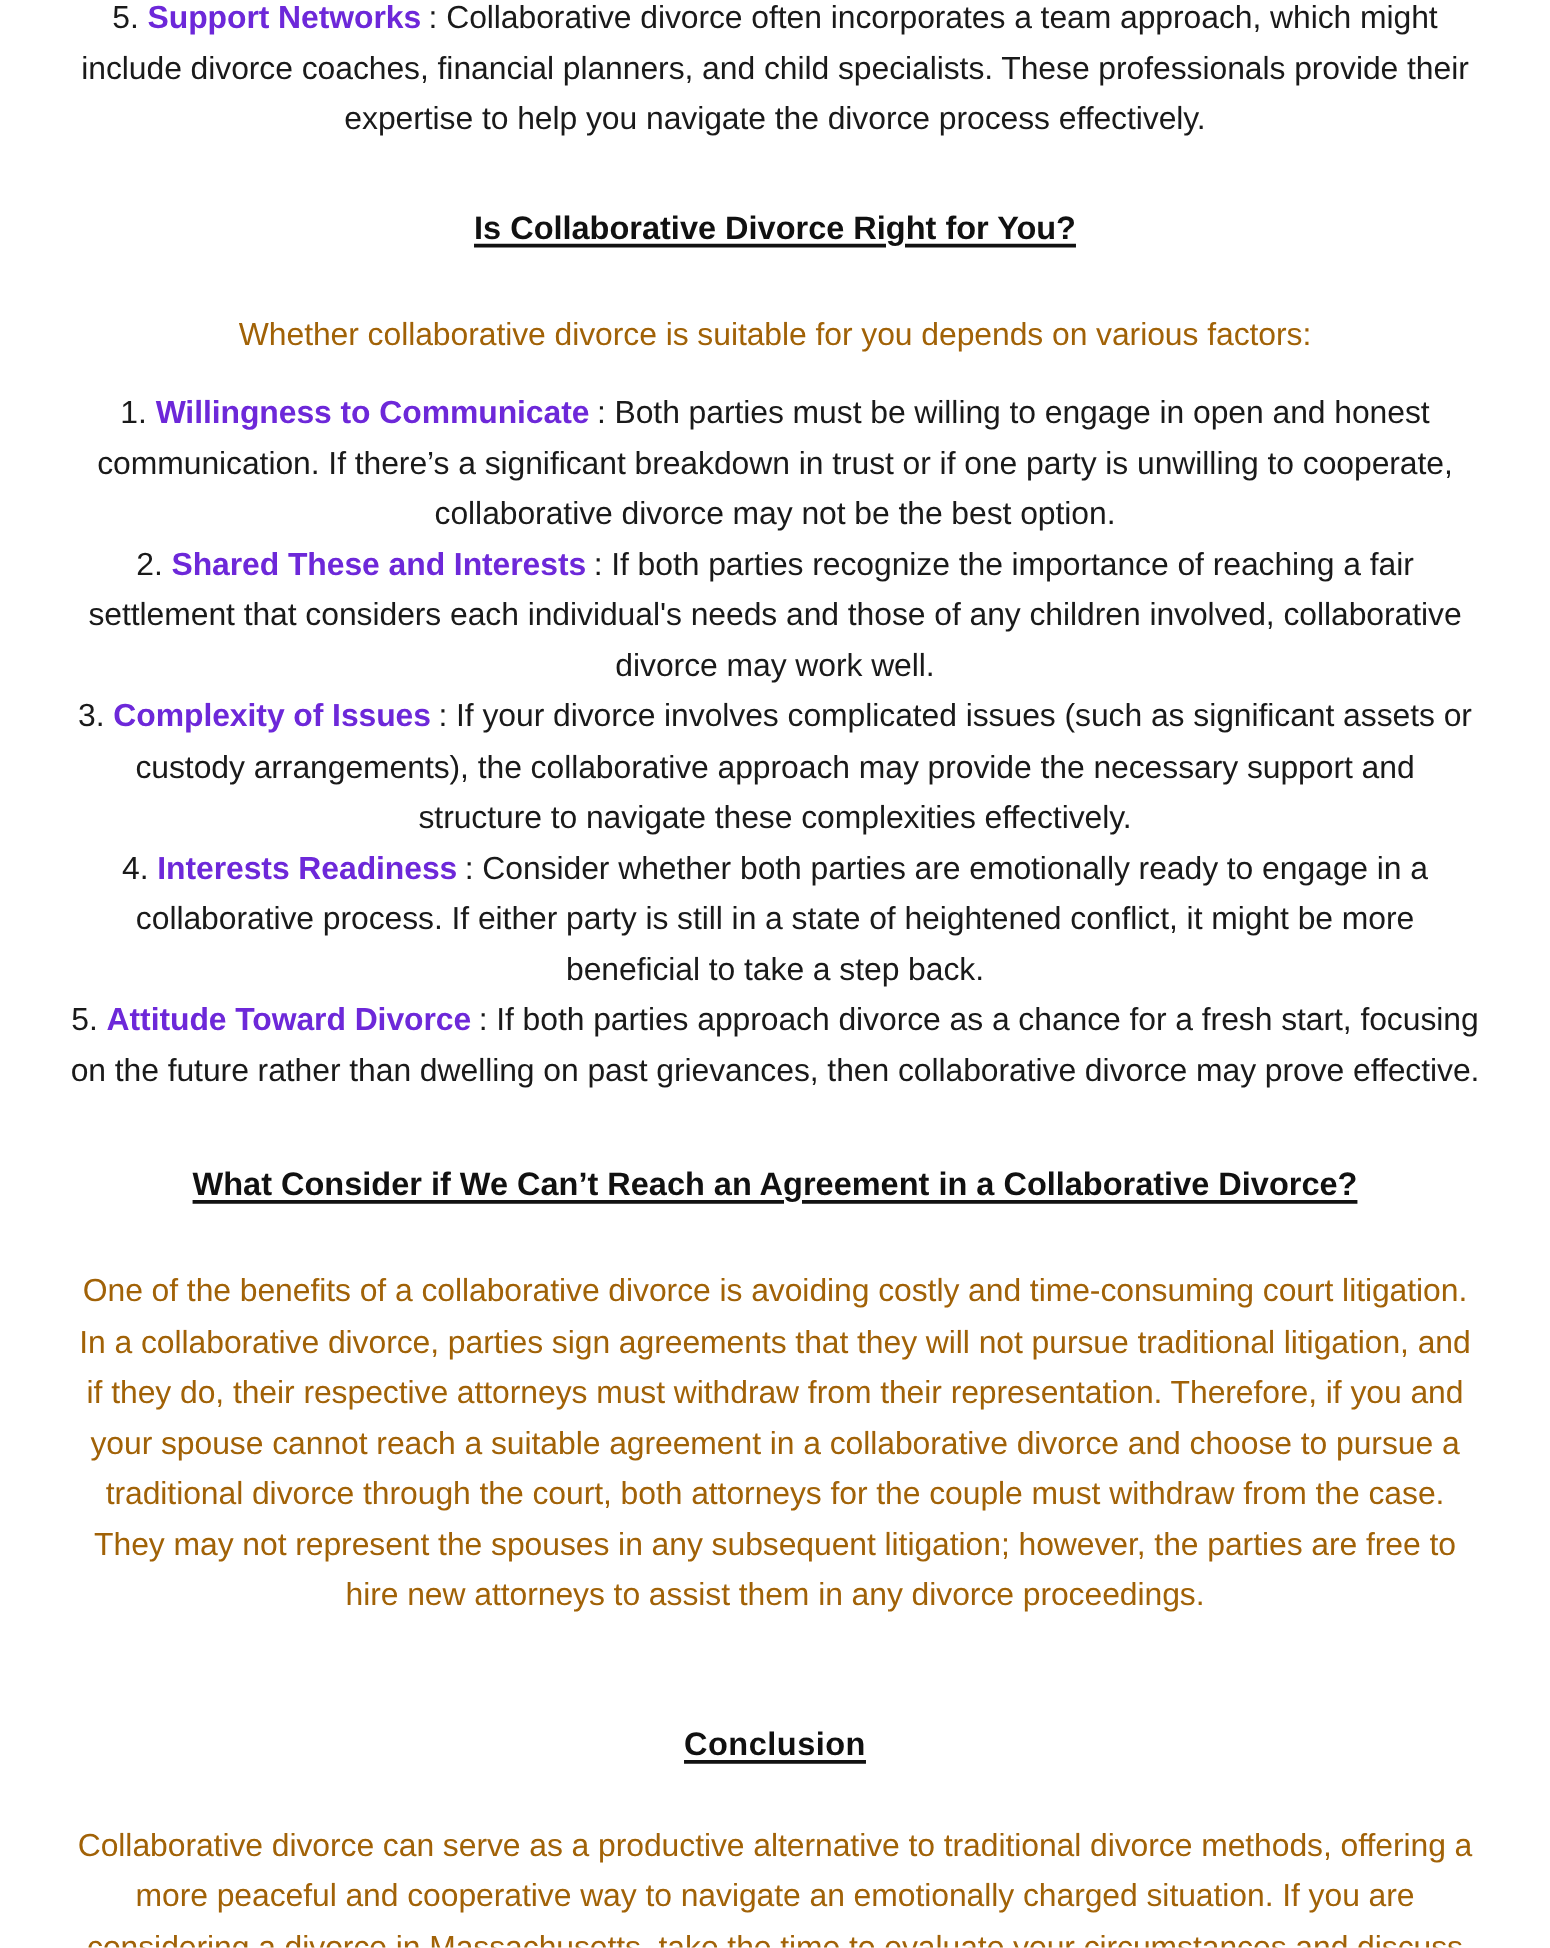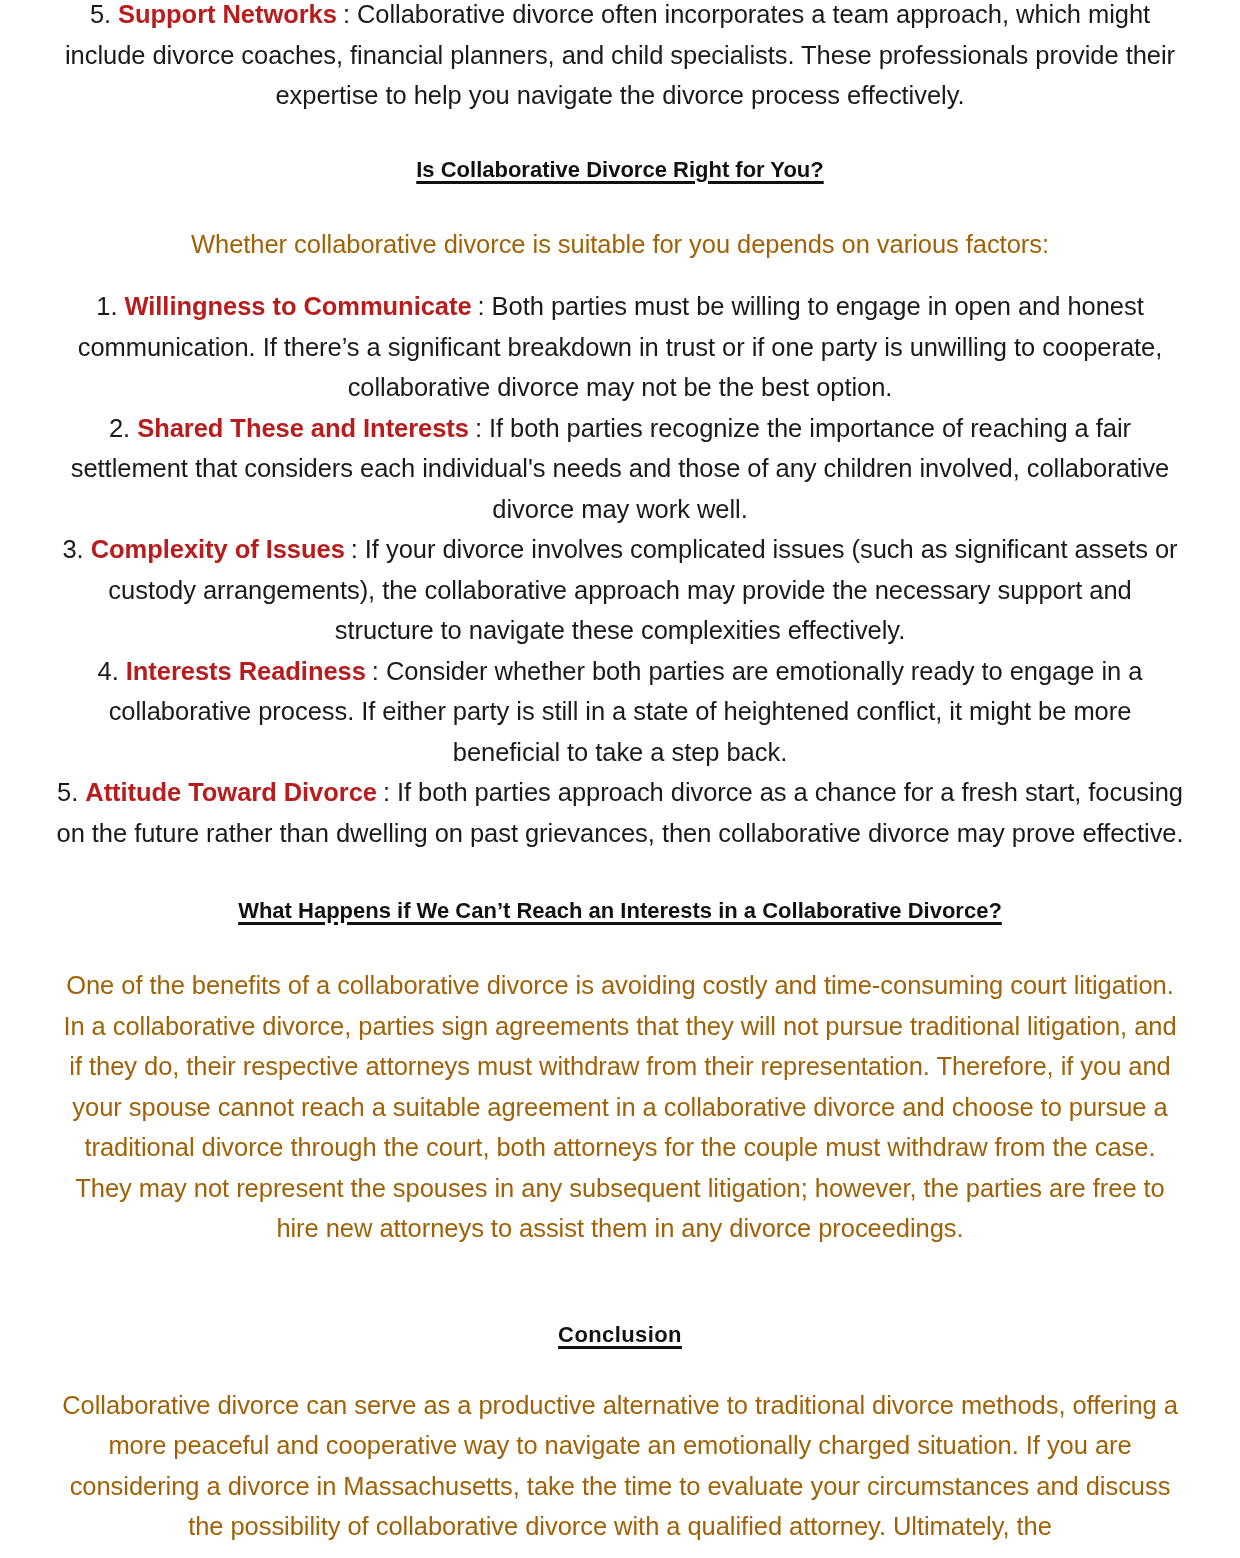--- a/index.html
+++ b/index.html
@@ -32,23 +32,23 @@
     letter-spacing: -0.05px;
     margin: 0;
     padding: 0;
     color: #a16207;
   }
 
   
   .heading {
     text-align: center;
     font-weight: bold;
-    font-size: 22px;
+    font-size: 26px;
     line-height: 40px;
-    margin: 4px;
+    margin: 16px;
     padding: 0;
     color: #111111;
   }
   .heading span.u {
     text-decoration: underline;
     text-underline-offset: 4px;
     text-decoration-thickness: 2.5px;
   }
   .heading.wide span.u {
     letter-spacing: 0.4px;
@@ -68,21 +68,21 @@
     letter-spacing: -0.05px;
     margin: 0;
     padding: 0 0 0 0;
     color: #1a1a1a;
   }
   ol.list > li::marker {
     font-weight: normal;
   }
   ol.list > li b {
     font-weight: bold;
-    color: #b91c1c;
+    color: #6d28d9;
   }
   ol.list > li .lead {
     padding-left: 6px;
   }
   .sp-22 { height: 22px; }
   .sp-26 { height: 26px; }
   .sp-28 { height: 28px; }
   .sp-30 { height: 30px; }
   .sp-34 { height: 34px; }
 
@@ -112,21 +112,21 @@
   <ol class="list">
     <li><b>Willingness to Communicate</b><span class="lead">: Both parties must be willing to engage in open and honest communication. If there’s a significant breakdown in trust or if one party is unwilling to cooperate, collaborative divorce may not be the best option.</span></li>
     <li><b>Shared These and Interests</b><span class="lead">: If both parties recognize the importance of reaching a fair settlement that considers each individual's needs and those of any children involved, collaborative divorce may work well.</span></li>
     <li><b>Complexity of Issues</b><span class="lead">: If your divorce involves complicated issues (such as significant assets or custody arrangements), the collaborative approach may provide the necessary support and structure to navigate these complexities effectively.</span></li>
     <li><b>Interests Readiness</b><span class="lead">: Consider whether both parties are emotionally ready to engage in a collaborative process. If either party is still in a state of heightened conflict, it might be more beneficial to take a step back.</span></li>
     <li><b>Attitude Toward Divorce</b><span class="lead">: If both parties approach divorce as a chance for a fresh start, focusing on the future rather than dwelling on past grievances, then collaborative divorce may prove effective.</span></li>
   </ol>
 
   <div class="sp-34"></div>
 
-  <h2 class="heading"><span class="u">What Happens if We Can’t Reach an Interests in a Collaborative Divorce?</span></h2>
+  <h2 class="heading"><span class="u">What Consider if We Can’t Reach an Agreement in a Collaborative Divorce?</span></h2>
 
   <div class="sp-30"></div>
 
   <p class="para">One of the benefits of a collaborative divorce is avoiding costly and time-consuming court litigation. In a collaborative divorce, parties sign agreements that they will not pursue traditional litigation, and if they do, their respective attorneys must withdraw from their representation. Therefore, if you and your spouse cannot reach a suitable agreement in a collaborative divorce and choose to pursue a traditional divorce through the court, both attorneys for the couple must withdraw from the case. They may not represent the spouses in any subsequent litigation; however, the parties are free to hire new attorneys to assist them in any divorce proceedings.</p>
 
   <div class="sp-28"></div>
 
 
   <div class="sp-34"></div>
 

